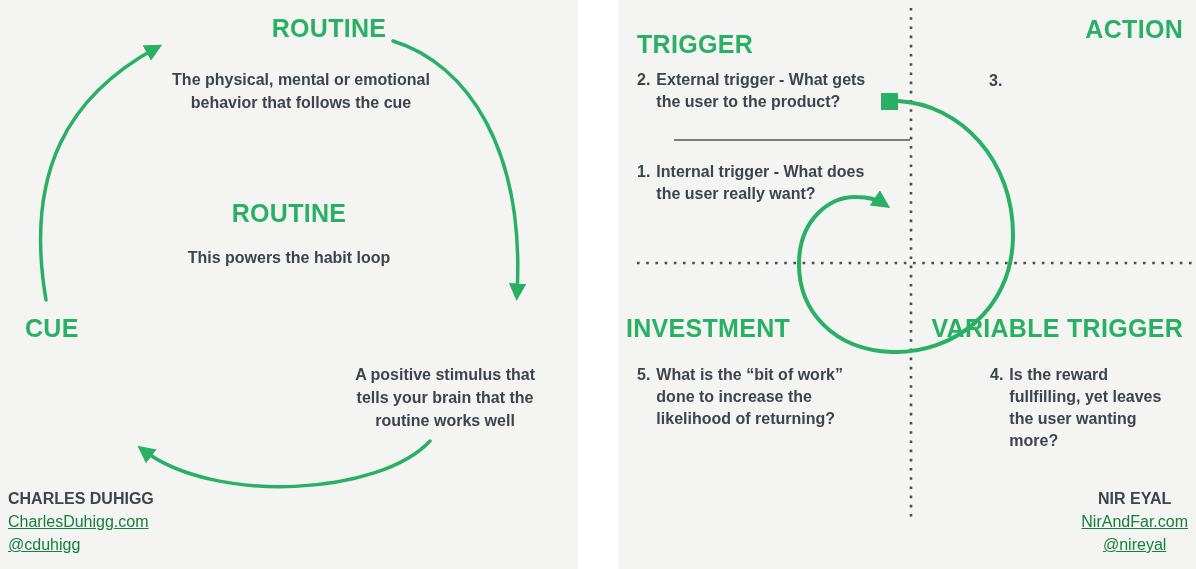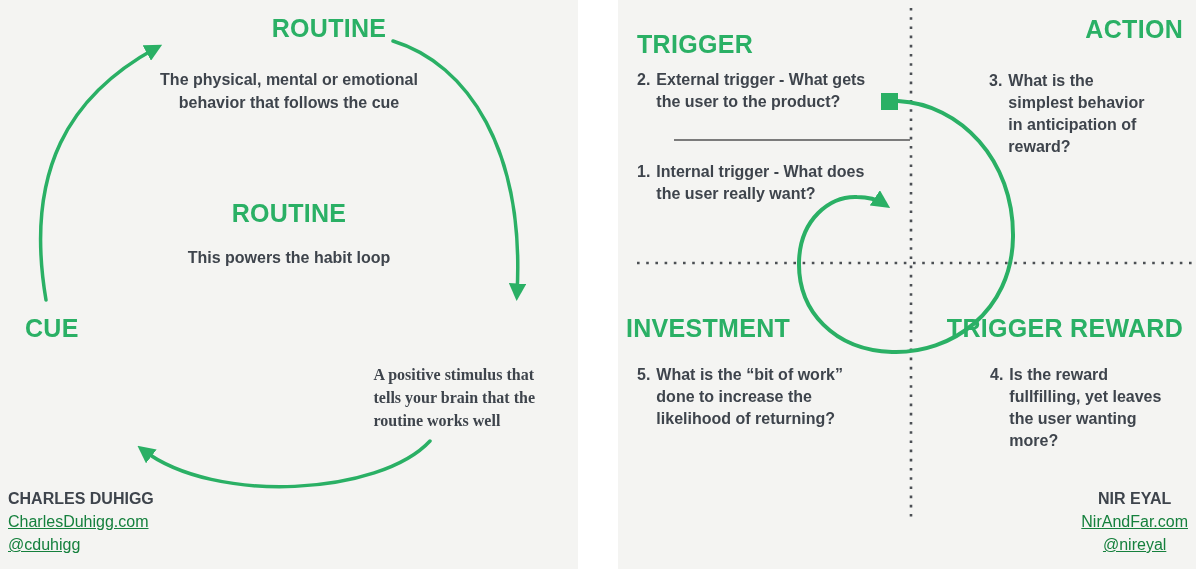--- a/index.html
+++ b/index.html
@@ -14,21 +14,21 @@
 
   .q-title{
     position:absolute;font-size:25px;font-weight:700;color:#2ab065;
     letter-spacing:.3px;line-height:1;white-space:nowrap;
   }
   .body-text{
     position:absolute;font-size:16px;font-weight:700;color:#3e444c;
     line-height:23px;white-space:pre-line;
   }
   .center{left:0;width:578px;text-align:center;}
-  .alignr{text-align:left;font-family:Liberation Serif, serif;}
+  .alignr{text-align:center;}
 
   .num-item{
     position:absolute;display:flex;gap:6px;font-size:16px;font-weight:700;
     color:#3e444c;line-height:22px;
   }
   .num-item .num{flex:none;}
   .num-item .txt{white-space:pre-line;}
 
   .footer{position:absolute;top:490px;display:flex;flex-direction:column;gap:5px;}
   .footer.fl{left:8px;align-items:flex-start;}
@@ -48,21 +48,21 @@
         <marker id="ah-l" viewBox="0 0 10 10" refX="6" refY="5" markerWidth="5" markerHeight="5" orient="auto">
           <path d="M0 0 L10 5 L0 10 z" fill="#2ab065"></path>
         </marker>
       </defs>
       <path d="M 46 300 C 24 170, 70 95, 156 48" fill="none" stroke="#2ab065" stroke-width="3.5" stroke-linecap="round" marker-end="url(#ah-l)"></path>
       <path d="M 393 41 C 468 64, 525 150, 517 294" fill="none" stroke="#2ab065" stroke-width="3.5" stroke-linecap="round" marker-end="url(#ah-l)"></path>
       <path d="M 430 441 C 380 495, 215 505, 143 450" fill="none" stroke="#2ab065" stroke-width="3.5" stroke-linecap="round" marker-end="url(#ah-l)"></path>
     </svg>
 
     <div class="q-title center" style="top:16px;margin-left:40px;">ROUTINE</div>
-    <div class="body-text center" style="top:68px;">The physical, mental or emotional
+    <div class="body-text center" style="top:68px;margin-left:12px;">The physical, mental or emotional
 behavior that follows the cue</div>
 
     <div class="q-title center" style="top:201px;">ROUTINE</div>
     <div class="body-text center" style="top:246px;">This powers the habit loop</div>
 
     <div class="q-title" style="left:25px;top:316px;">CUE</div>
 
     <div class="body-text alignr" style="right:43px;top:363px;">A positive stimulus that
 tells your brain that the
 routine works well</div>
@@ -85,40 +85,36 @@
       <line x1="293" y1="8" x2="293" y2="520" stroke="#4b4f54" stroke-width="2.6" stroke-dasharray="2.6 6.6"></line>
       <line x1="19" y1="263" x2="578" y2="263" stroke="#4b4f54" stroke-width="2.6" stroke-dasharray="2.6 6.6"></line>
       <line x1="56" y1="140" x2="292" y2="140" stroke="#7b7b7b" stroke-width="2"></line>
       <rect x="263" y="93" width="17" height="17" fill="#2ab065"></rect>
       <path d="M 280 101 C 342 104, 396 160, 395 237 C 394 312, 333 354, 274 352 C 216 350, 180 311, 181 262 C 182 219, 212 196, 239 197 C 250 197, 260 200, 266 204" fill="none" stroke="#2ab065" stroke-width="4" stroke-linecap="round" marker-end="url(#ah-r)"></path>
     </svg>
 
     <div class="q-title" style="left:19px;top:32px;">TRIGGER</div>
     <div class="q-title" style="right:13px;top:17px;">ACTION</div>
     <div class="q-title" style="left:8px;top:316px;">INVESTMENT</div>
-    <div class="q-title" style="right:13px;top:316px;">TRIGGER REWARD</div>
+    <div class="q-title" style="right:13px;top:316px;">VARIABLE TRIGGER</div>
 
     <div class="num-item" style="left:19px;top:69px;">
       <span class="num">2.</span>
       <span class="txt">External trigger - What gets
 the user to the product?</span>
     </div>
 
     <div class="num-item" style="left:19px;top:161px;">
       <span class="num">1.</span>
       <span class="txt">Internal trigger - What does
 the user really want?</span>
     </div>
 
     <div class="num-item" style="left:371px;top:70px;">
       <span class="num">3.</span>
-      <span class="txt">What is the
-simplest behavior
-in anticipation of
-reward?</span>
     </div>
 
     <div class="num-item" style="left:19px;top:364px;">
       <span class="num">5.</span>
       <span class="txt">What is the “bit of work”
 done to increase the
 likelihood of returning?</span>
     </div>
 
     <div class="num-item" style="left:372px;top:364px;">

